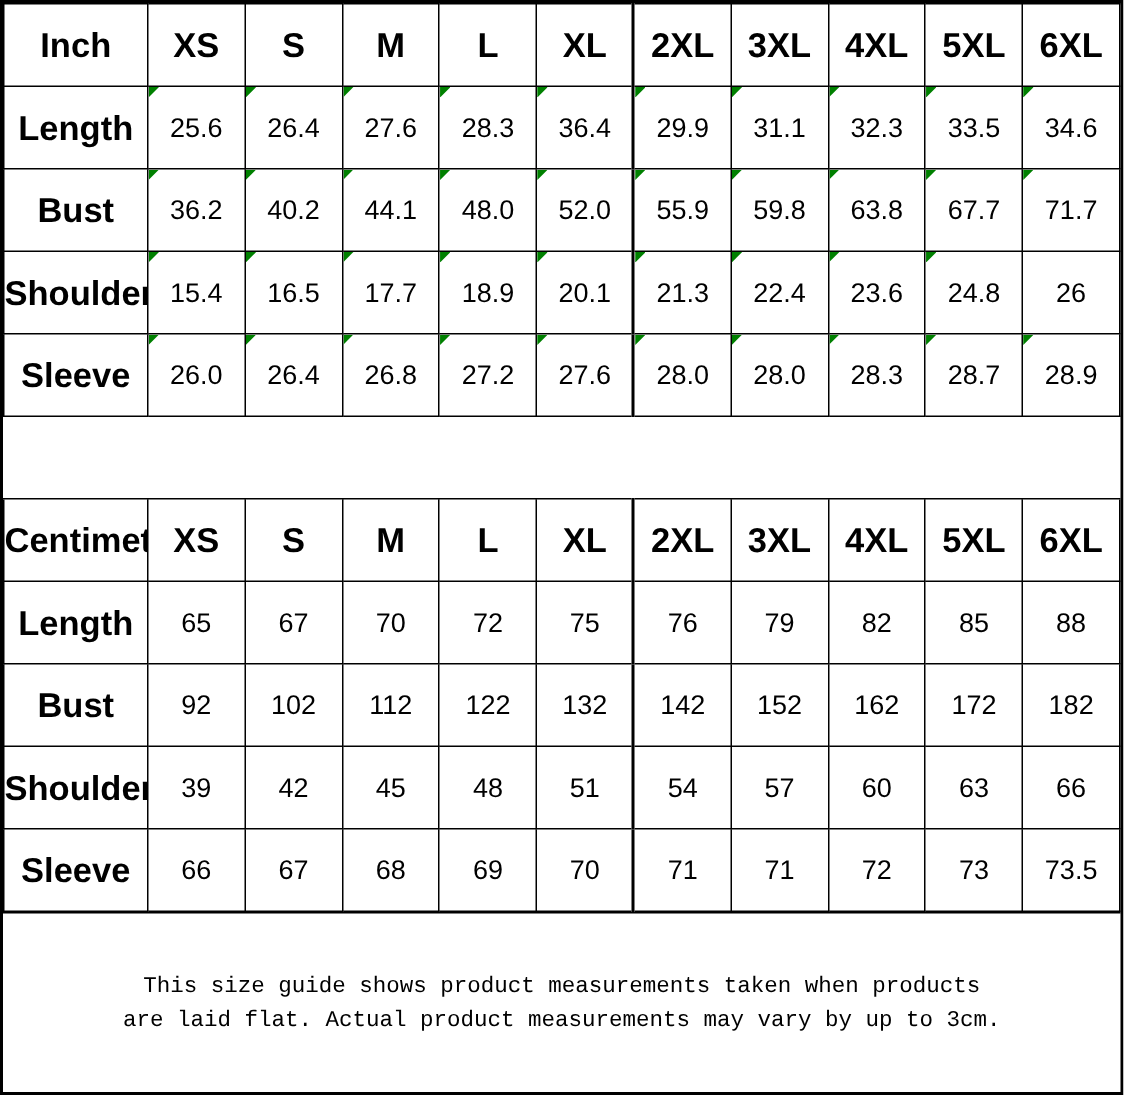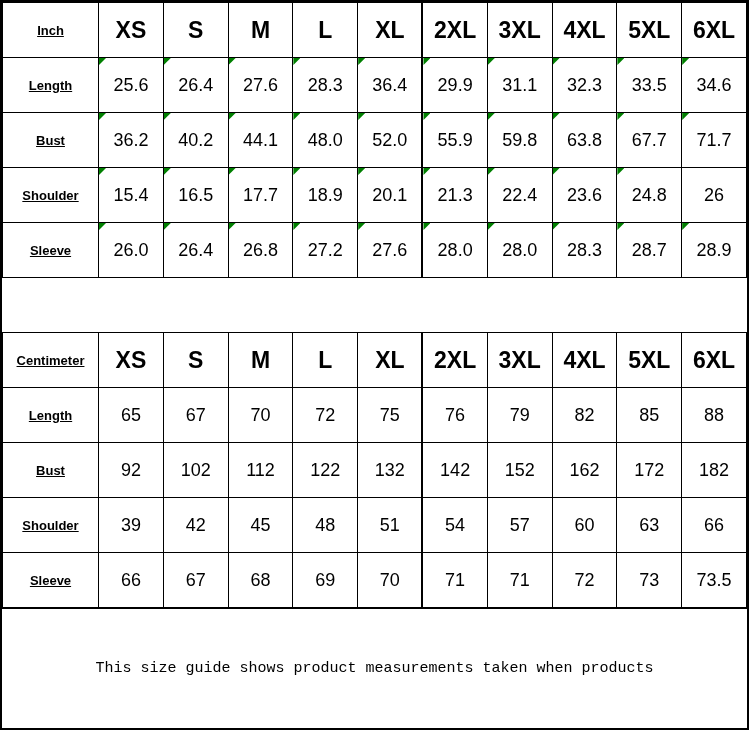--- a/index.html
+++ b/index.html
@@ -30,23 +30,22 @@
     table-layout:fixed;
   }
   th,td{
     border:1px solid var(--border);
     height:55px;
     text-align:center;vertical-align:middle;
     padding:0;overflow:hidden;
   }
   .label-cell{
     width:96px;
-    font-weight:bold;font-size:13px;
+    font-weight:bold;font-size:23px;
     font-family:"Liberation Sans",sans-serif;
-    text-decoration:underline;
   }
   .size-header{
     font-weight:bold;font-size:23px;
   }
   .value-cell{
     position:relative;
     font-weight:normal;font-size:18px;
   }
   .col-2xl{border-left-width:2px;}
   .spacer-cell{
@@ -205,14 +204,15 @@
           <td class="value-cell col-2xl"><span>71</span></td>
           <td class="value-cell"><span>71</span></td>
           <td class="value-cell"><span>72</span></td>
           <td class="value-cell"><span>73</span></td>
           <td class="value-cell"><span>73.5</span></td>
         </tr>
       </tbody>
   </table>
   <div class="footer">
     <div>This size guide shows product measurements taken when products</div>
+    <div>are laid flat. Actual product measurements may vary by up to 3cm.</div>
   </div>
 </div>
 
 </body></html>

